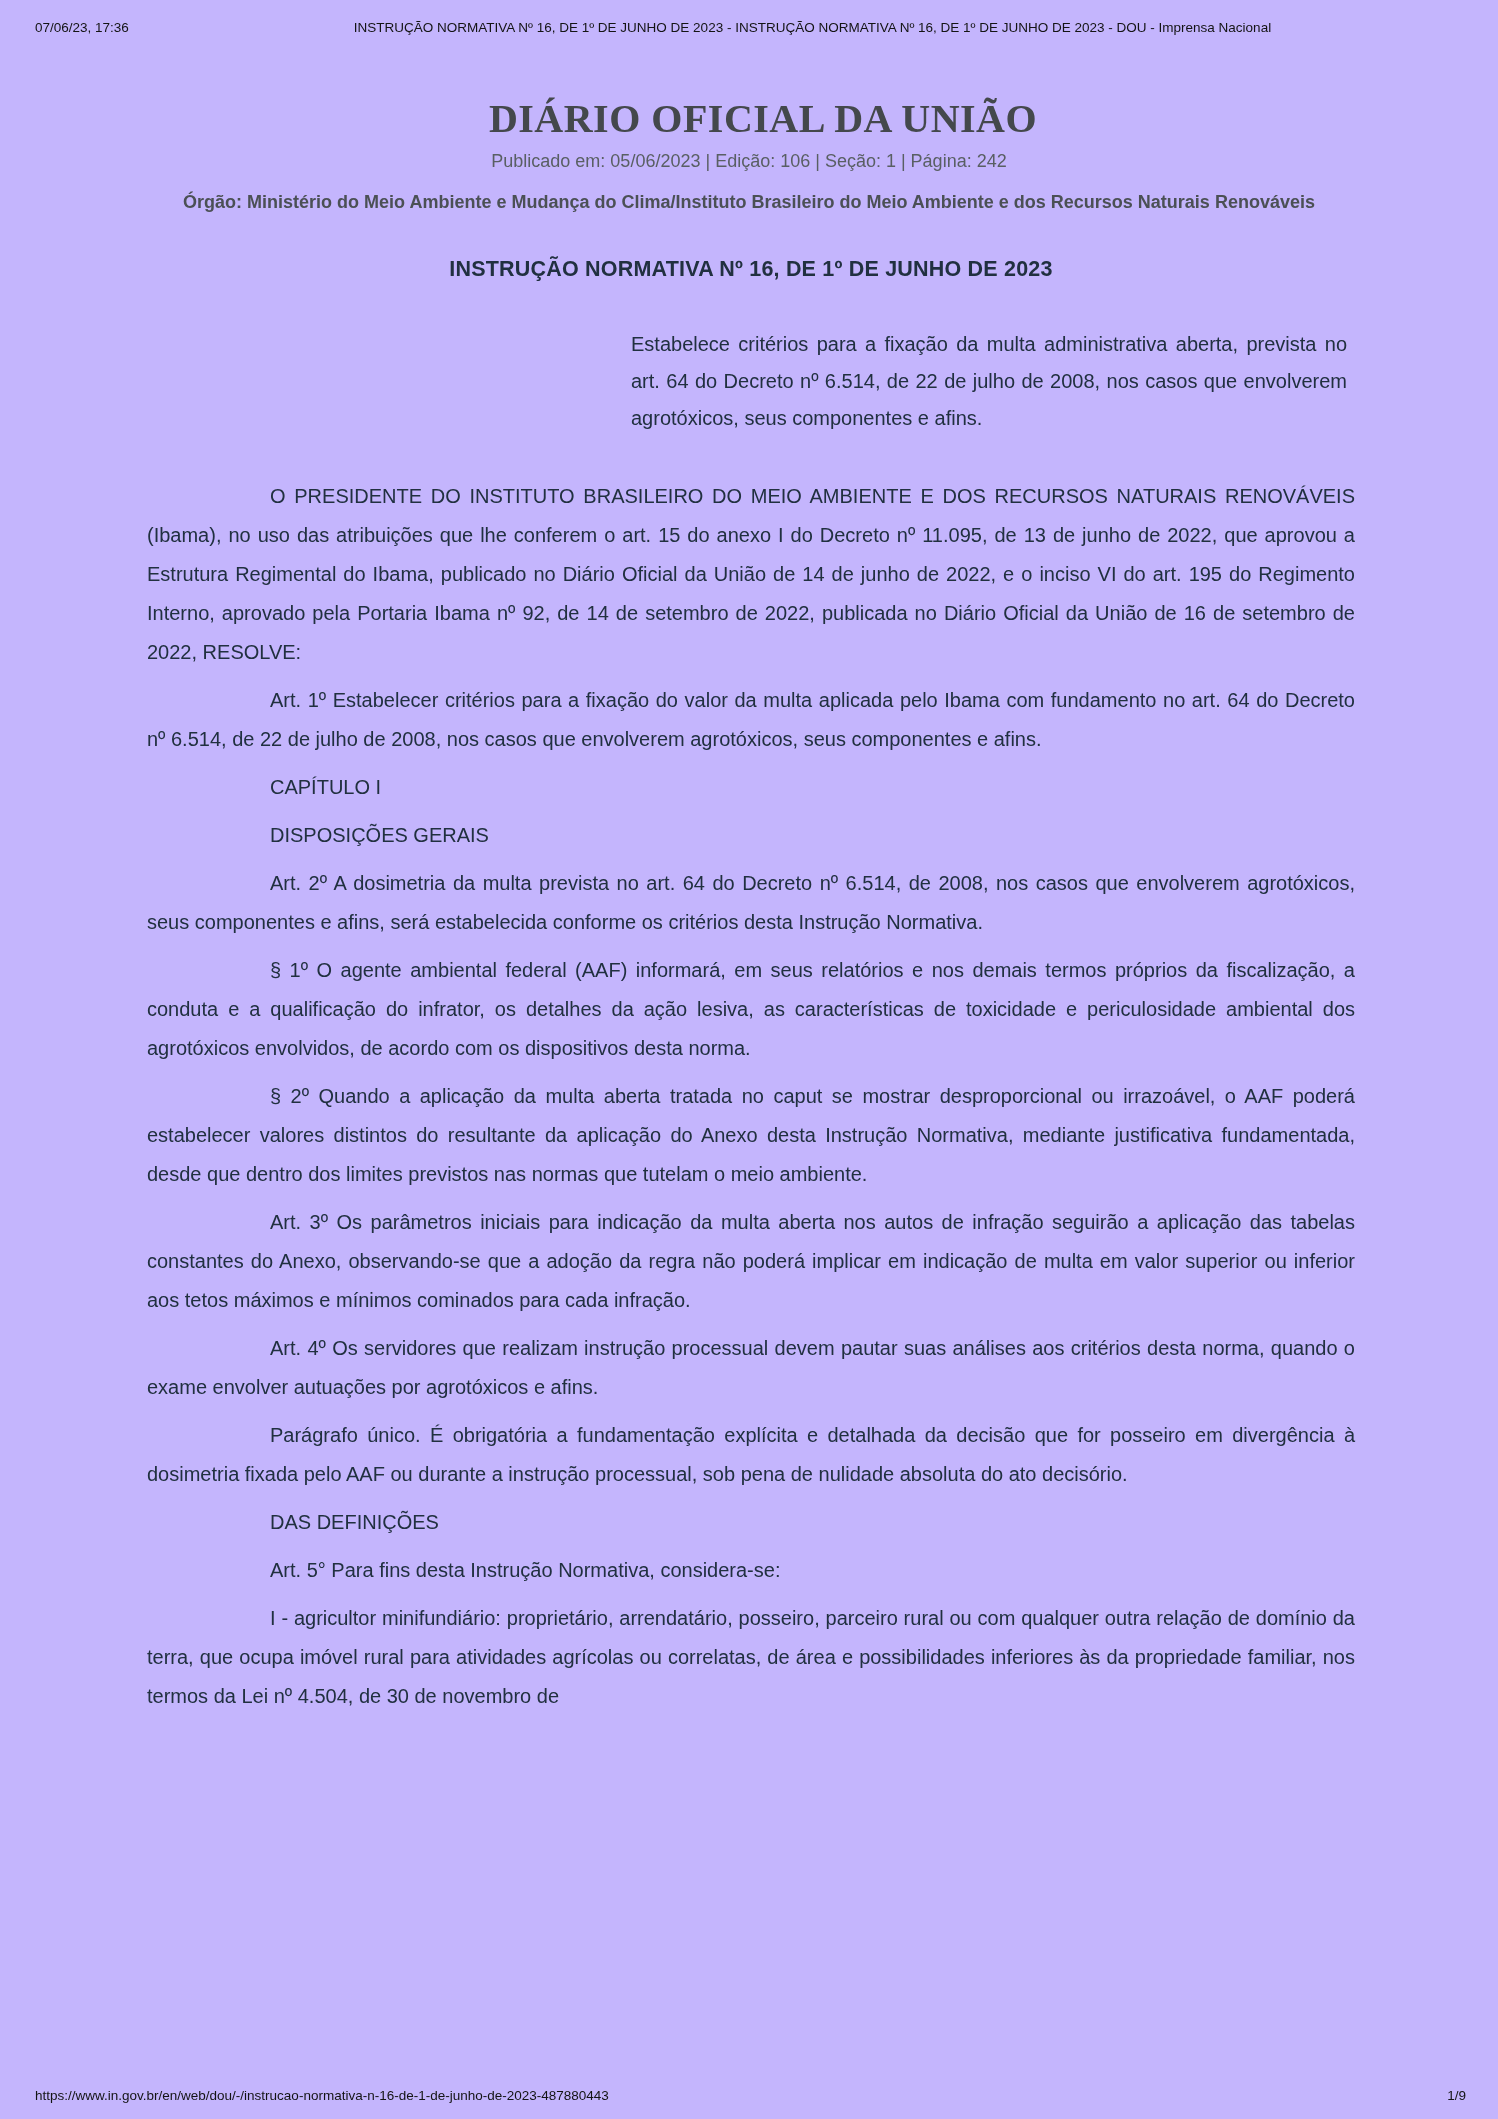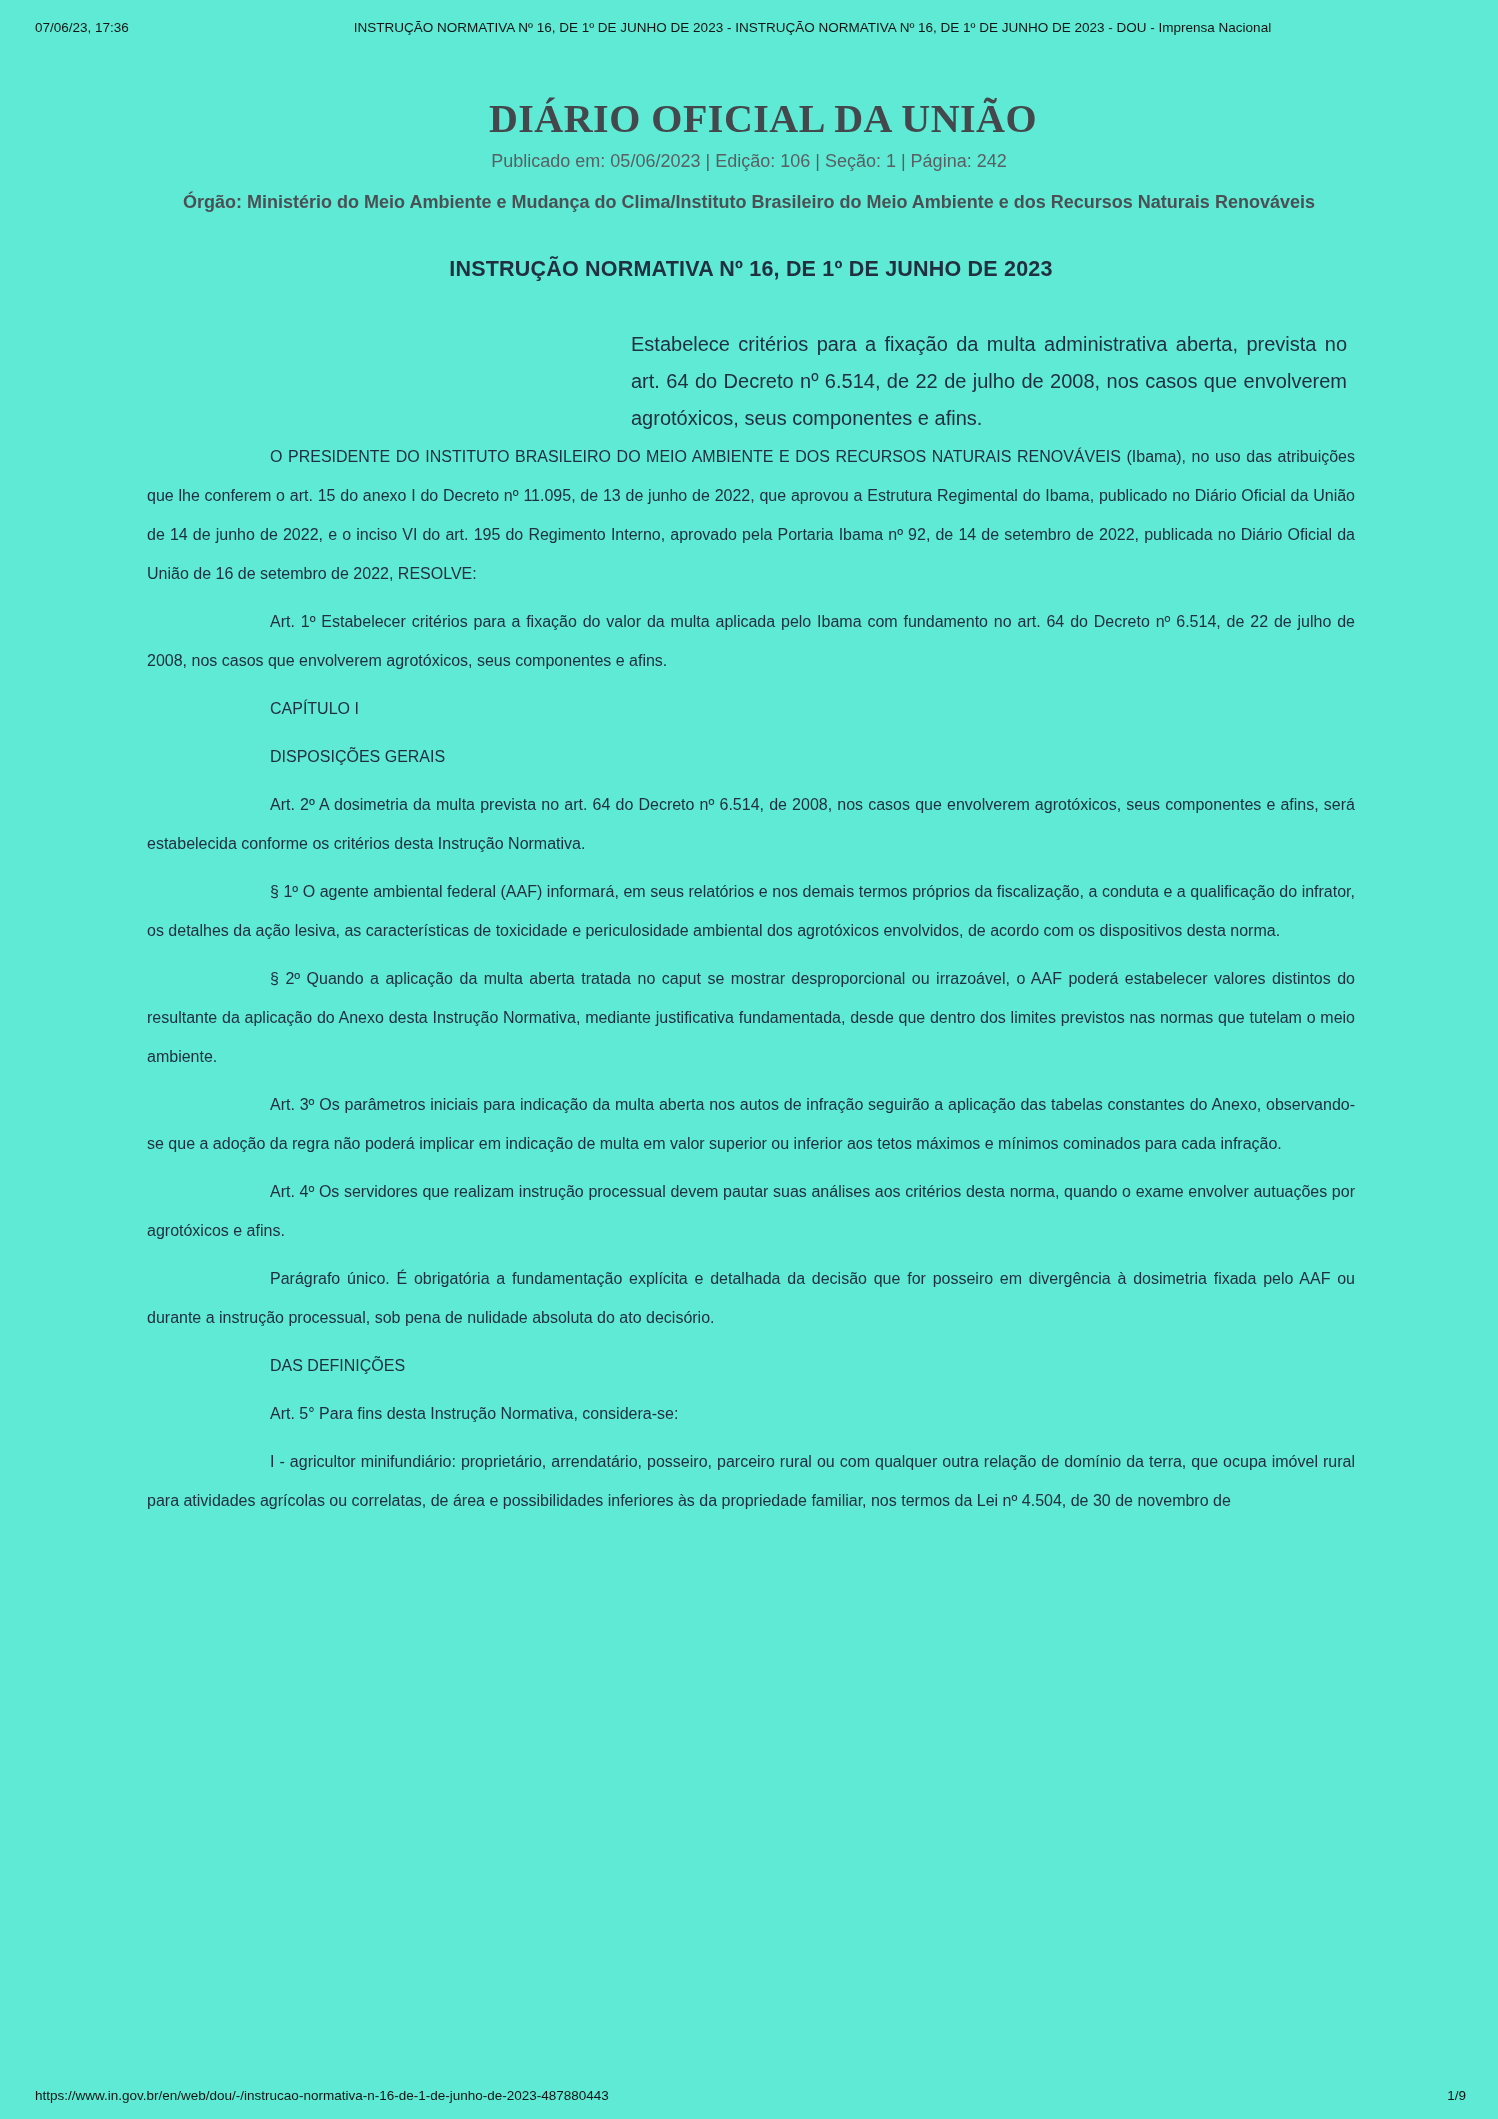--- a/index.html
+++ b/index.html
@@ -3,21 +3,21 @@
 <meta charset="utf-8">
 <style>
   * { box-sizing: border-box; }
   html, body { margin: 0; padding: 0; background: #ffffff; }
   body { font-family: "Liberation Sans", sans-serif; }
 
   .page {
     position: relative;
     width: 1498px;
     height: 2119px;
-    background: #5eead4;
+    background: #c4b5fd;
     overflow: hidden;
   }
 
   
   .print-header {
     position: absolute;
     top: 20px;
     left: 35px;
     right: 32px;
     display: flex;
@@ -65,21 +65,21 @@
     letter-spacing: 0.2px;
     color: #213040;
   }
   .ementa {
     width: 716px;
     margin: 44px 0 0 484px;
     font-size: 20px;
     line-height: 37px;
     text-align: justify;
   }
-  .doc-body { font-size: 16px; line-height: 39px; }
+  .doc-body { margin-top: 40px; font-size: 20px; line-height: 39px; }
   .doc-body p { margin: 0 0 9px 0; }
   .doc-body p.body { text-align: justify; text-indent: 123px; }
   .doc-body p.heading { margin-left: 123px; text-align: left; }
 
   
   .print-footer {
     position: absolute;
     left: 35px;
     right: 32px;
     bottom: 16px;

